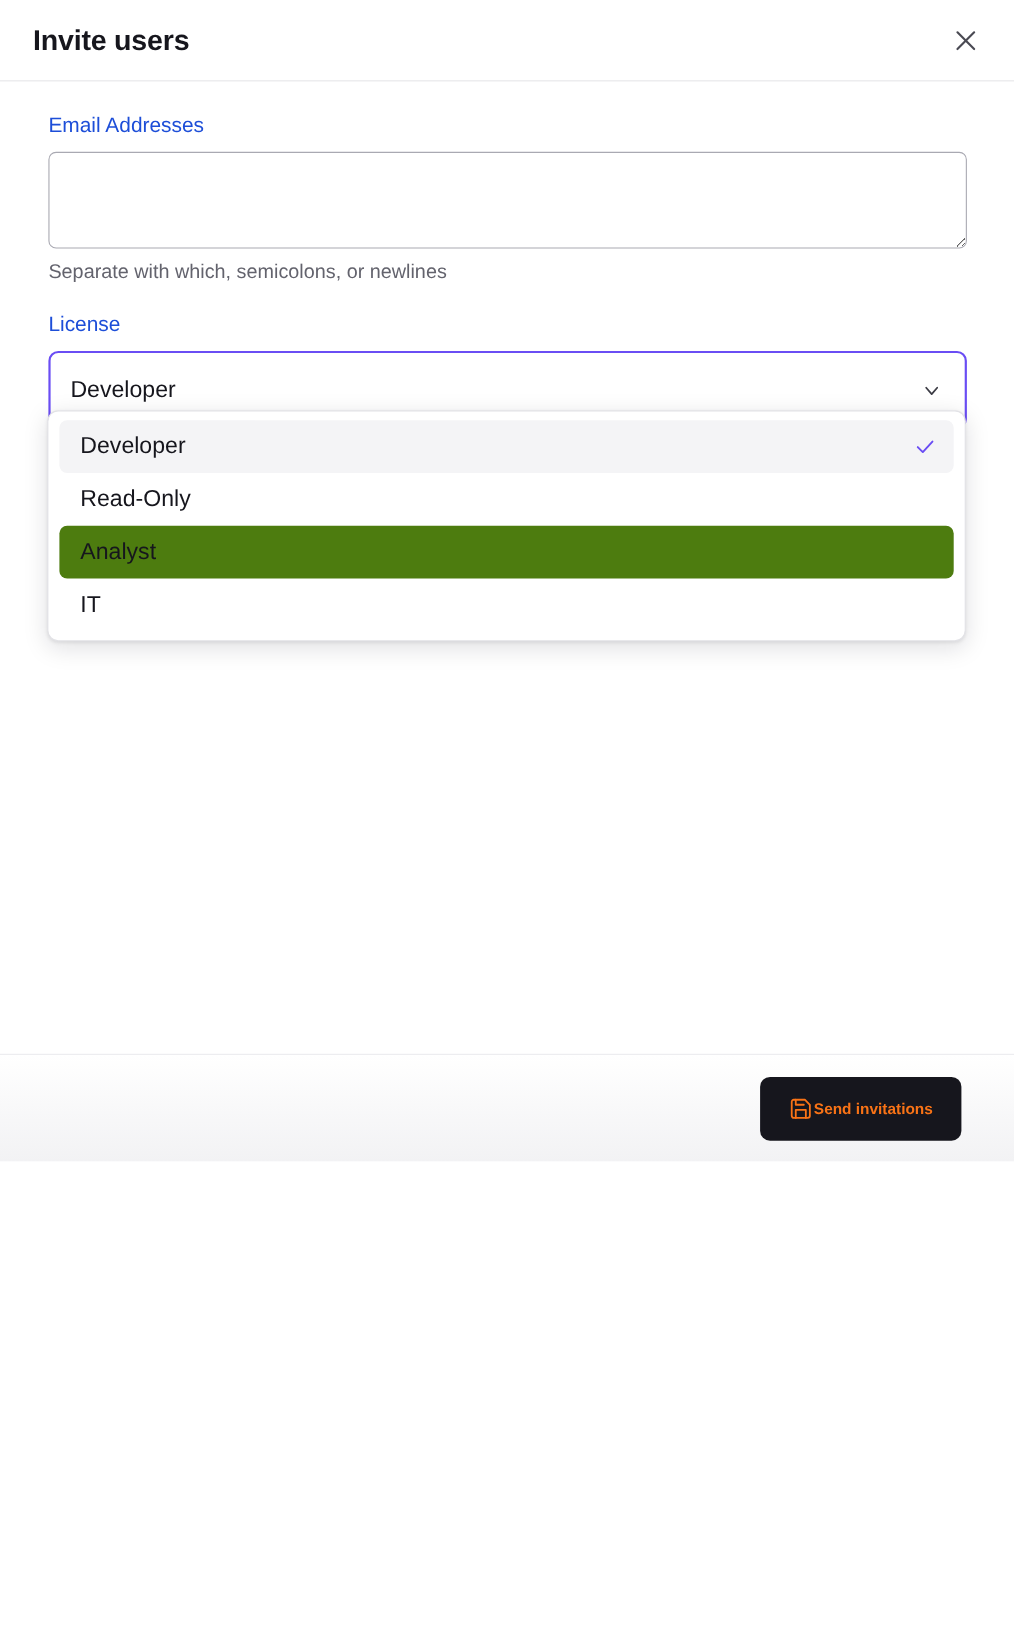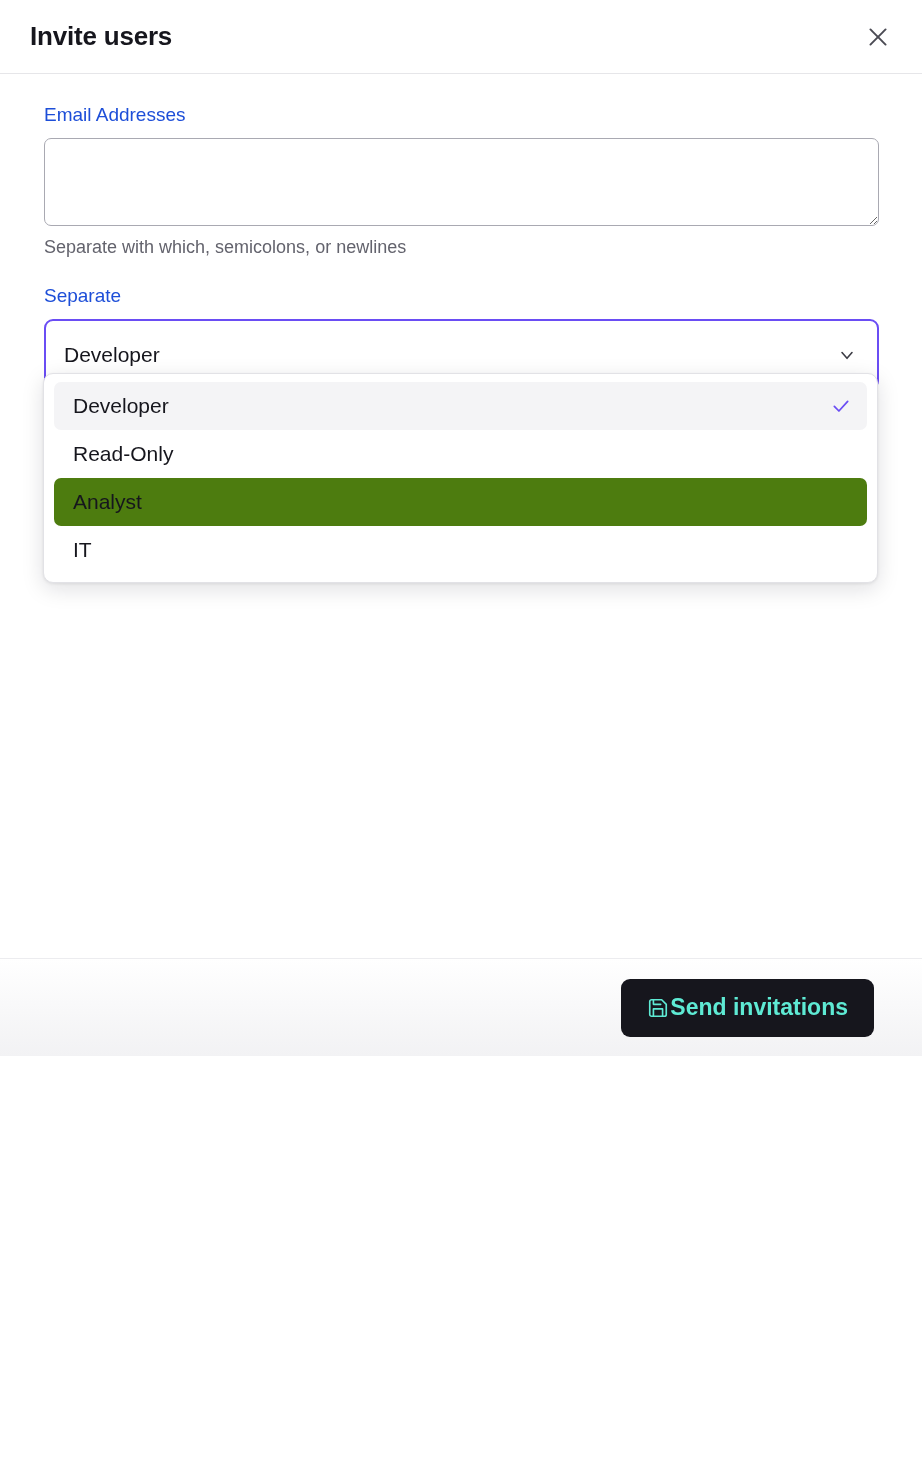--- a/index.html
+++ b/index.html
@@ -171,29 +171,29 @@
     min-height: 98px;
     border-top: 1px solid #ececef;
     background: linear-gradient(180deg, #ffffff 0%, #f2f2f4 100%);
     display: flex;
     align-items: center;
     justify-content: flex-end;
     padding: 0 48px;
   }
   .primary-btn {
     background: #16161d;
-    color: #5eead4;
+    color: #f97316;
     border: none;
     border-radius: 9px;
     height: 58px;
     padding: 0 26px;
     display: flex;
     align-items: center;
     gap: 1px;
-    font-size: 23px;
+    font-size: 14px;
     font-weight: 700;
     cursor: pointer;
     font-family: "Liberation Sans", sans-serif;
   }
   .primary-btn svg { display: block; }
 </style>
 </head>
 <body>
 
 <div class="modal">
@@ -208,21 +208,21 @@
     </button>
   </div>
 
   <div class="modal-body">
 
     <label class="field-label">Email Addresses</label>
     <textarea class="email-input" placeholder="" style=""></textarea>
     <div class="helper-text">Separate with which, semicolons, or newlines</div>
 
     <div class="license-section">
-      <label class="field-label">Separate</label>
+      <label class="field-label">License</label>
 
       <div class="select-control">
         <span class="select-value">Developer</span>
         <span class="chevron">
           <svg width="20" height="20" viewBox="0 0 24 24" fill="none" stroke="currentColor" stroke-width="1.9" stroke-linecap="round" stroke-linejoin="round">
             <polyline points="6 9 12 16 18 9"></polyline>
           </svg>
         </span>
       </div>
 

